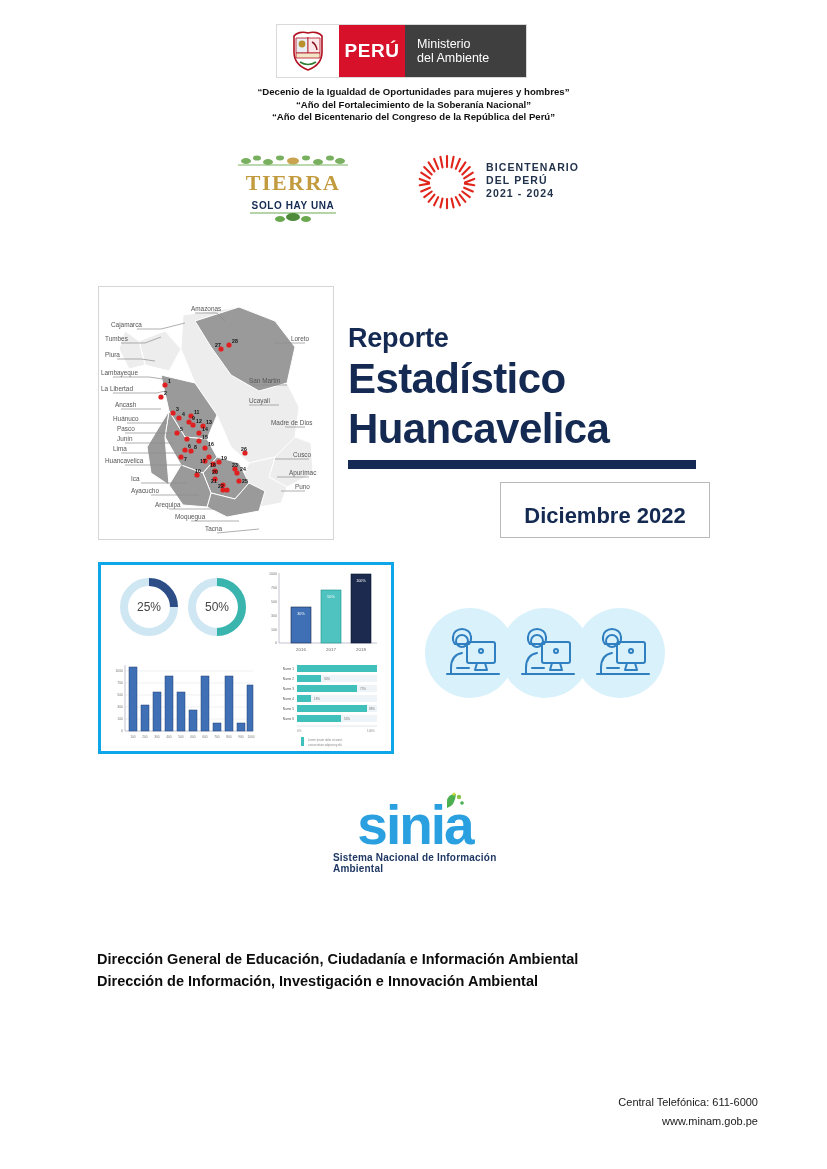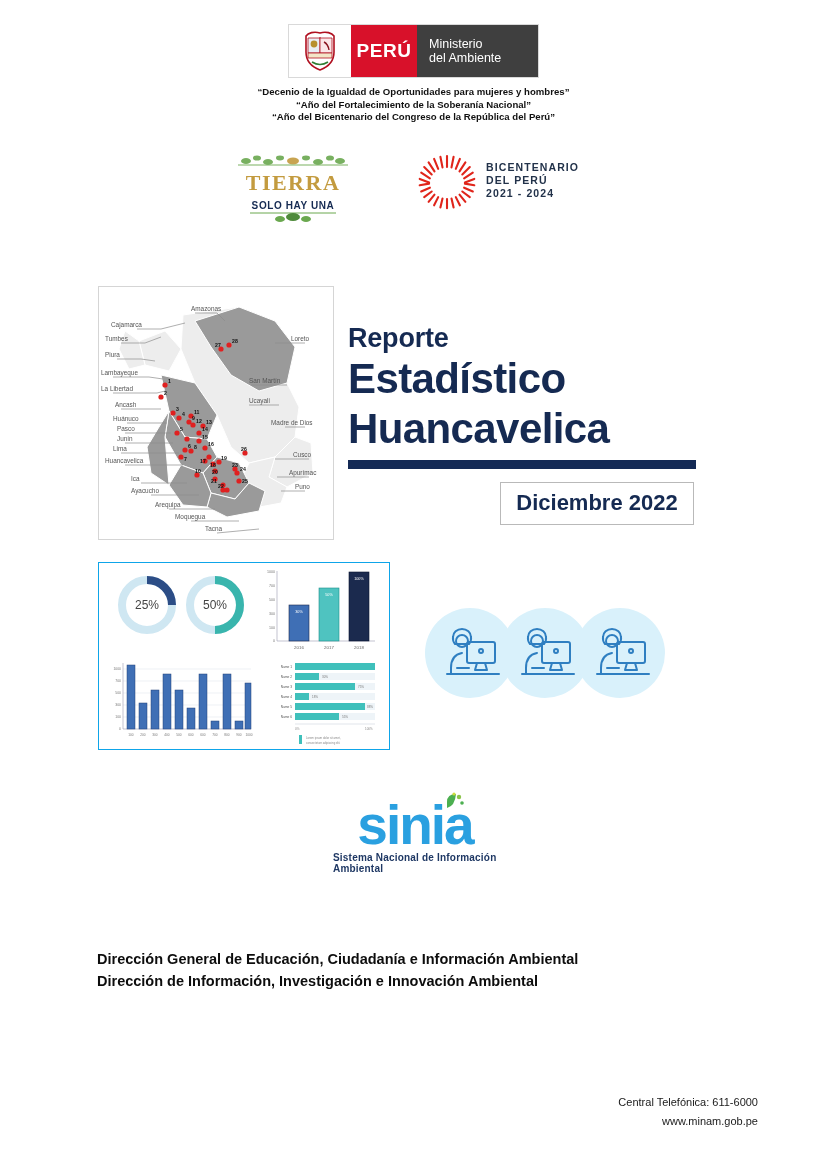--- a/index.html
+++ b/index.html
@@ -4,21 +4,21 @@
 <style>
   html,body{margin:0;padding:0;}
   body{
     width:827px;height:1169px;background:#ffffff;
     font-family:"Liberation Sans", sans-serif;color:#1a1a1a;
     position:relative;overflow:hidden;
   }
   .page{position:relative;width:827px;height:1169px;}
 
   
-  .minam-logo{position:absolute;left:288px;top:24px;width:249px;height:52px;display:flex;align-items:stretch;border:1px solid #d9d9d9;background:#fff;}
+  .minam-logo{position:absolute;left:276px;top:24px;width:249px;height:52px;display:flex;align-items:stretch;border:1px solid #d9d9d9;background:#fff;}
   .minam-shield{width:62px;display:flex;align-items:center;justify-content:center;background:#fff;}
   .minam-peru{width:66px;background:#d8112a;display:flex;align-items:center;justify-content:center;}
   .minam-peru span{color:#fff;font-size:19px;font-weight:700;letter-spacing:.5px;}
   .minam-min{flex:1;background:#3f3f3f;display:flex;flex-direction:column;justify-content:center;padding-left:12px;}
   .minam-min span{color:#fff;font-size:12.5px;line-height:14.5px;}
 
   
   .slogan{position:absolute;left:0;top:86px;width:827px;text-align:center;}
   .slogan div{font-size:9.6px;line-height:12.6px;color:#111;font-weight:600;}
 
@@ -38,25 +38,25 @@
   
   .mapbox{position:absolute;left:98px;top:286px;width:234px;height:252px;border:1px solid #d5d5d5;background:#fff;overflow:hidden;}
   .mapbox svg{display:block;}
 
   
   .titleblock{position:absolute;left:348px;top:322px;width:352px;}
   .t-reporte{font-size:27px;font-weight:700;color:#152a52;line-height:32px;letter-spacing:-0.2px;}
   .t-est{font-size:42px;font-weight:700;color:#152a52;line-height:50px;letter-spacing:-0.6px;}
   .t-dep{font-size:42px;font-weight:700;color:#152a52;line-height:50px;letter-spacing:-0.6px;}
   .t-rule{margin-top:6px;width:348px;height:9px;background:#142a55;}
-  .t-datebox{margin-top:13px;margin-left:152px;width:194px;box-sizing:border-box;border:1px solid #b9b9b9;padding:7px 0 8px 0;text-align:center;}
+  .t-datebox{margin-top:13px;margin-left:152px;width:210px;box-sizing:border-box;border:1px solid #b9b9b9;padding:20px 0 8px 0;text-align:center;}
   .t-datebox span{font-size:22px;font-weight:700;color:#152a52;}
 
   
-  .info{position:absolute;left:98px;top:562px;width:290px;height:186px;border:1px solid #0ea5e9;background:#fff;}
+  .info{position:absolute;left:98px;top:562px;width:290px;height:186px;border:3px solid #0ea5e9;background:#fff;}
   .info svg{display:block;}
 
   
   .people{position:absolute;left:425px;top:604px;width:240px;height:98px;}
 
   
   .sinia{position:absolute;left:333px;top:792px;width:164px;height:76px;}
   .sinia-word{position:absolute;left:0;top:4px;width:164px;text-align:center;font-size:55px;font-weight:700;color:#2aa0e0;letter-spacing:-2px;line-height:58px;}
   .sinia-sub{position:absolute;left:0;top:60px;width:164px;text-align:left;font-size:10px;font-weight:700;color:#1f3864;letter-spacing:.2px;}
 

